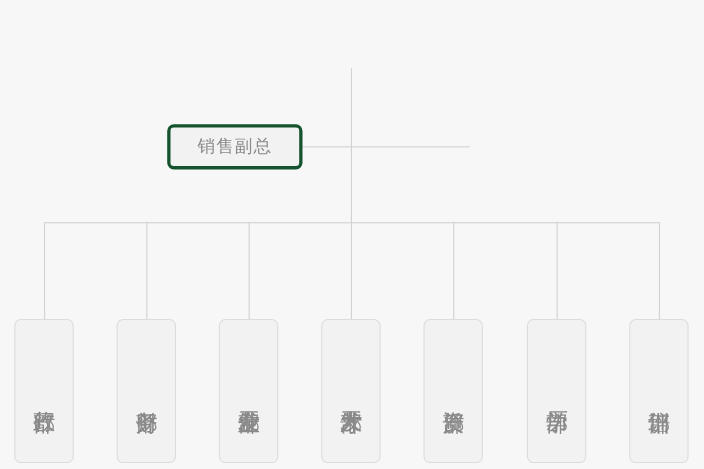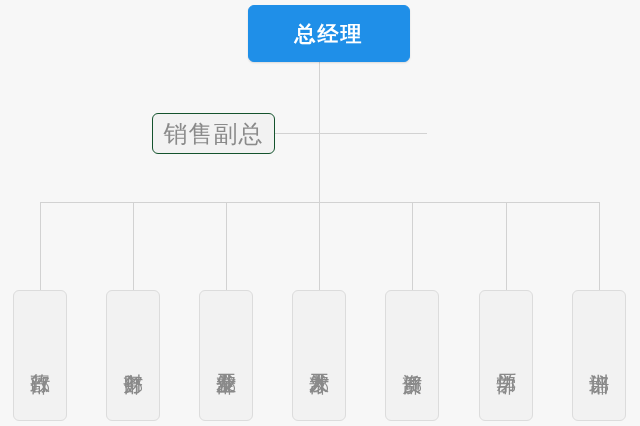--- a/index.html
+++ b/index.html
@@ -43,23 +43,23 @@
     border: 1px solid #1f8fe8;
     color: #ffffff;
     font-size: 21px;
     font-weight: bold;
     letter-spacing: 2px;
     box-shadow: 0 1px 2px rgba(0,0,0,0.12);
   }
 
   .node-mid {
     background: #f2f2f2;
-    border: 1px solid #14532d;
+    border: 3px solid #14532d;
     color: #8a8a8a;
-    font-size: 24px;
+    font-size: 16px;
     letter-spacing: 1px;
   }
 
   .node-leaf {
     background: #f2f2f2;
     border: 1px solid #dcdcdc;
     color: #8a8a8a;
     font-size: 20px;
     line-height: 1.18;
     letter-spacing: 0;
@@ -87,23 +87,20 @@
   <div class="line hline" style="left:40px; top:202px; width:560px;"></div>
 
   <div class="line vline" style="left:40px; top:202px; height:88px;"></div>
   <div class="line vline" style="left:133px; top:202px; height:88px;"></div>
   <div class="line vline" style="left:226px; top:202px; height:88px;"></div>
   <div class="line vline" style="left:319px; top:202px; height:88px;"></div>
   <div class="line vline" style="left:412px; top:202px; height:88px;"></div>
   <div class="line vline" style="left:506px; top:202px; height:88px;"></div>
   <div class="line vline" style="left:599px; top:202px; height:88px;"></div>
 
-  <div class="node node-root" style="left:248px; top:5px; width:162px; height:57px;">
-    <span>总经理</span>
-  </div>
 
   <div class="node node-mid" style="left:152px; top:113px; width:123px; height:41px;">
     <span>销售副总</span>
   </div>
 
   <div class="node node-leaf" style="left:13px; top:290px; width:54px; height:131px;">
     <span class="leaf-text">行政部</span>
   </div>
   <div class="node node-leaf" style="left:106px; top:290px; width:54px; height:131px;">
     <span class="leaf-text">财务部</span>

